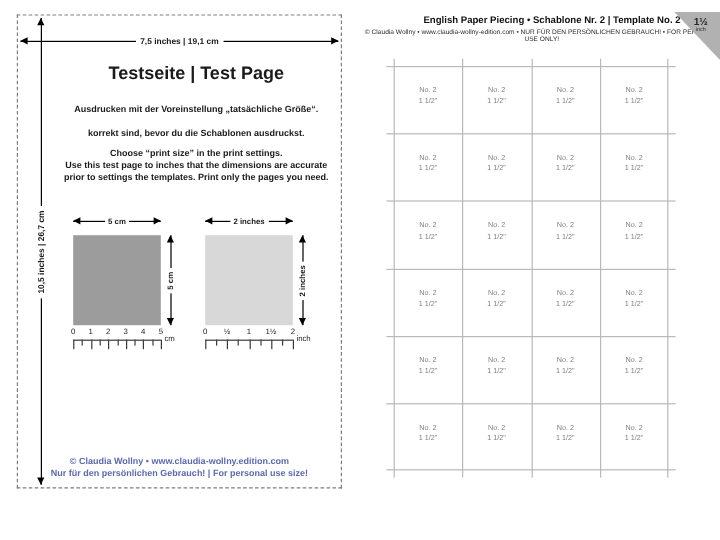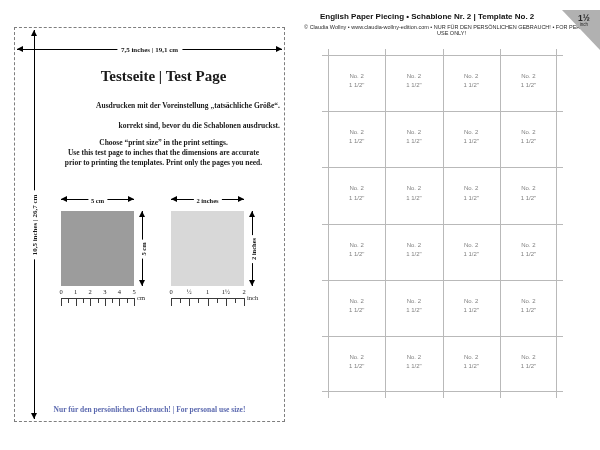--- a/index.html
+++ b/index.html
@@ -1,21 +1,21 @@
 <!DOCTYPE html>
 <html><head>
 <meta charset="utf-8">
 <style>
   html,body{margin:0;padding:0;background:#ffffff;}
   .stage{position:relative;width:600px;height:450px;background:#fff;overflow:hidden;
          font-family:"Liberation Sans",sans-serif;color:#1a1a1a;}
 
   
-  .page-border{position:absolute;left:14px;top:27px;width:271px;height:395px;
-               border:1px dashed #7e7e7e;box-sizing:border-box;font-family:Liberation Serif, serif;}
+  .page-border{position:absolute;left:14px;top:12px;width:271px;height:395px;
+               border:1px dashed #7e7e7e;box-sizing:border-box;}
 
   
   .mh{position:absolute;height:1px;background:#000;}
   .mh::before{content:"";position:absolute;left:0;top:-3px;
               border-right:6px solid #000;border-top:3px solid transparent;border-bottom:3px solid transparent;}
   .mh::after{content:"";position:absolute;right:0;top:-3px;
              border-left:6px solid #000;border-top:3px solid transparent;border-bottom:3px solid transparent;}
   .mv{position:absolute;width:1px;background:#000;}
   .mv::before{content:"";position:absolute;top:0;left:-3px;
               border-bottom:6px solid #000;border-left:3px solid transparent;border-right:3px solid transparent;}
@@ -24,36 +24,36 @@
   .mh .lbl{position:absolute;left:50%;top:50%;transform:translate(-50%,-50%);
            background:#fff;padding:0 4px;font-size:7px;font-weight:bold;white-space:nowrap;}
   .mv .lbl{position:absolute;left:50%;top:50%;transform:translate(-50%,-50%) rotate(-90deg);
            background:#fff;padding:0 4px;font-size:7px;font-weight:bold;white-space:nowrap;}
   .sm .lbl{font-size:6.5px;padding:0 3px;}
 
   .title{position:absolute;left:34px;right:6px;top:40px;text-align:center;
          font-size:15px;font-weight:bold;}
   .para{position:absolute;left:32px;right:4px;text-align:center;
         font-size:7.5px;font-weight:bold;line-height:1.32;}
-  .para.de{top:73px;text-align:right;}
+  .para.de{top:73px;}
   .para.en{top:110px;}
 
   .square{position:absolute;width:73px;height:75px;}
 
   .ruler{position:absolute;width:73px;height:22px;}
   .ruler .num{position:absolute;top:0;transform:translateX(-50%);font-size:6.5px;color:#222;}
   .ruler .rline{position:absolute;top:10px;left:0;width:100%;height:1px;background:#3a3a3a;}
   .ruler .tick{position:absolute;top:10px;width:1px;background:#3a3a3a;}
   .ruler .unit{position:absolute;left:calc(100% + 3px);top:6px;font-size:6.5px;color:#222;}
 
   .footer{position:absolute;left:0;right:0;top:367px;text-align:center;
           font-size:7.5px;font-weight:bold;line-height:1.3;}
 
   
-  .r-title{position:absolute;left:320px;top:12px;width:280px;
+  .r-title{position:absolute;left:320px;top:12px;width:280px;text-align:center;
            font-size:8px;font-weight:bold;color:#111;}
   .r-sub{position:absolute;left:303px;top:24px;width:297px;text-align:center;
          font-size:5.5px;color:#2b2b2b;}
 
   .badge-tri{position:absolute;top:10px;right:0;width:0;height:0;
              border-left:38px solid transparent;border-top:40px solid #b1b1b1;}
   .badge-txt{position:absolute;top:14px;right:2px;width:28px;text-align:center;color:#262626;}
   .badge-size{font-size:8.5px;font-weight:bold;line-height:1.1;}
   .badge-unit{font-size:4.5px;line-height:1;}
 
@@ -82,21 +82,21 @@
 
     <div class="para de">
       <span>Ausdrucken mit der Voreinstellung „tatsächliche Größe“.</span><br>
       <br>
       <span>korrekt sind, bevor du die Schablonen ausdruckst.</span>
     </div>
 
     <div class="para en">
       <span>Choose “print size” in the print settings.</span><br>
       <span>Use this test page to inches that the dimensions are accurate</span><br>
-      <span>prior to printing the templates. Print only the pages you need.</span>
+      <span>prior to settings the templates. Print only the pages you need.</span>
     </div>
 
     <div class="mh sm" style="left:46px;top:171px;width:73px;">
       <span class="lbl">5 cm</span>
     </div>
     <div class="square" style="left: 46px; top: 183px; background: rgb(156, 156, 156);"></div>
     <div class="mv sm" style="left:127px;top:183px;height:75px;">
       <span class="lbl">5 cm</span>
     </div>
     <div class="ruler" style="left:46px;top:260px;">
@@ -141,21 +141,21 @@
         <div class="tick" style="left: 37.5%; height: 5px;"></div>
         <div class="tick" style="left: 50%; height: 8px;"></div>
         <div class="tick" style="left: 62.5%; height: 5px;"></div>
         <div class="tick" style="left: 75%; height: 8px;"></div>
         <div class="tick" style="left: 87.5%; height: 5px;"></div>
         <div class="tick" style="left: 100%; height: 8px;"></div>
         <span class="unit">inch</span>
       </div>
 
     <div class="footer" style="color: rgb(91, 105, 175);">
-      <br>
+      <span>© Claudia Wollny • www.claudia-wollny.edition.com</span><br>
       <span>Nur für den persönlichen Gebrauch! | For personal use size!</span>
     </div>
   </div>
 
   <div class="r-title">English Paper Piecing • Schablone Nr. 2 | Template No. 2</div>
   <div class="r-sub">© Claudia Wollny • www.claudia-wollny-edition.com • NUR FÜR DEN PERSÖNLICHEN GEBRAUCH! • FOR PERSONAL USE ONLY!</div>
 
   <div class="badge-tri" style="border-top-color: rgb(177, 177, 177);"></div>
   <div class="badge-txt">
     <div class="badge-size">1½</div>

